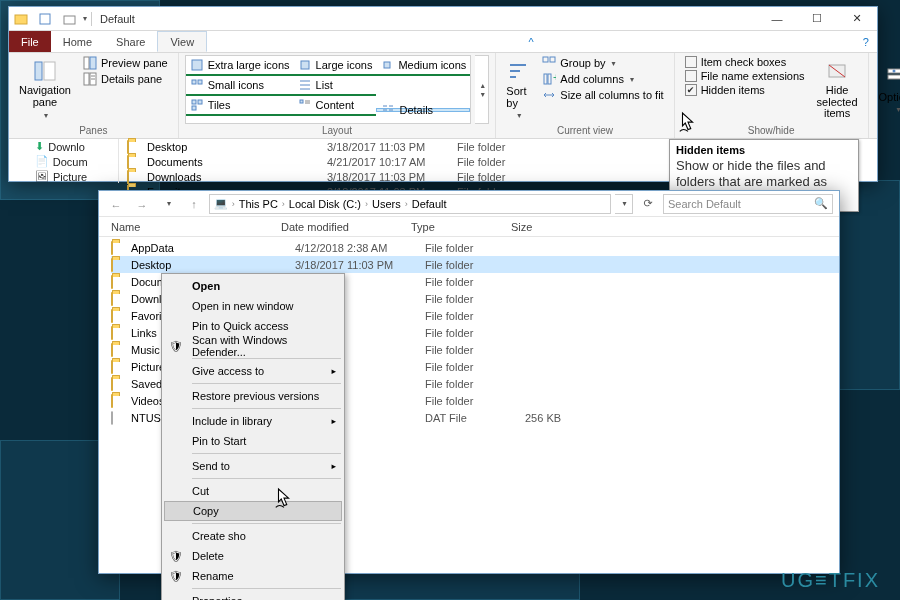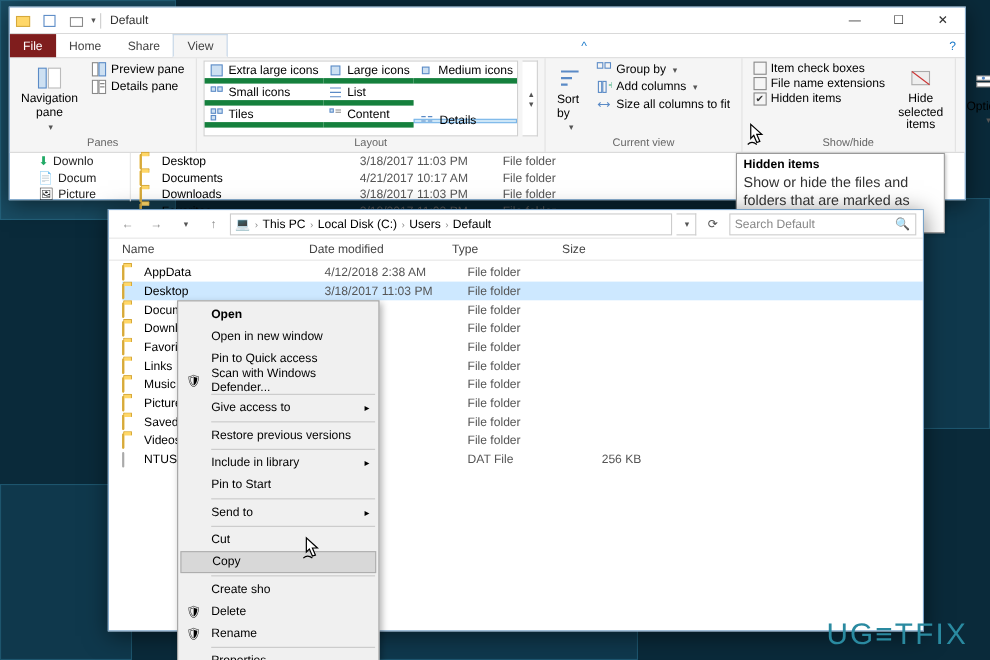--- a/index.html
+++ b/index.html
@@ -1,18 +1,18 @@
 <!DOCTYPE html>
 <html><head>
 <meta charset="utf-8">
 <style>
   * { box-sizing: border-box; margin: 0; padding: 0; font-family: "Segoe UI", Tahoma, sans-serif; font-size: 11px; }
   body { width: 900px; height: 600px; background: #0a2a3a; position: relative; overflow: hidden; }
   .bg-square { position: absolute; background: rgba(30,90,120,0.3); border: 1px solid rgba(50,130,160,0.4); }
-  .watermark { position: absolute; right: 20px; bottom: 8px; color: #2a8aa0; font-size: 27px; letter-spacing: 2px; font-weight: 300; }
+  .watermark { position: absolute; right: 20px; bottom: 8px; color: #2a8aa0; font-size: 20px; letter-spacing: 2px; font-weight: 300; }
 
   
   .win { position: absolute; background: #fff; border: 1px solid #7aa3c8; box-shadow: 0 4px 20px rgba(0,0,0,0.5); }
   .win1 { left: 8px; top: 6px; width: 870px; height: 176px; }
   .win2 { left: 98px; top: 190px; width: 742px; height: 384px; }
 
   
   .titlebar { height: 24px; display: flex; align-items: center; background: #fff; border-bottom: 1px solid #d9d9d9; }
   .titlebar .ticon { width: 16px; height: 16px; margin: 0 4px; display: inline-flex; align-items: center; justify-content: center; }
   .titlebar .sep { width: 1px; height: 14px; background: #ccc; margin: 0 4px; }
@@ -31,21 +31,21 @@
   .ribbon { height: 86px; background: #f5f5f5; border-bottom: 1px solid #d9d9d9; display: flex; }
   .group { border-right: 1px solid #e1e1e1; padding: 2px 6px 0 6px; display: flex; flex-direction: column; position: relative; }
   .group-body { flex: 1; display: flex; gap: 4px; }
   .group-label { text-align: center; color: #666; font-size: 10px; padding: 1px 0 2px; }
   .vbtn { display: flex; flex-direction: column; align-items: center; justify-content: center; padding: 2px 4px; gap: 2px; }
   .vbtn .ic { width: 24px; height: 24px; }
   .hbtn { display: flex; align-items: center; gap: 4px; padding: 1px 4px; white-space: nowrap; }
   .hbtn .ic { width: 14px; height: 14px; }
   .check { width: 12px; height: 12px; border: 1px solid #888; display: inline-flex; align-items: center; justify-content: center; font-size: 9px; color: #333; }
   .layout-grid { display: grid; grid-template-columns: repeat(3, auto); grid-auto-rows: 20px; border: 1px solid #d0d0d0; background: #fff; }
-  .layout-grid .hbtn { border-bottom: 5px solid #15803d; }
+  .layout-grid .hbtn { border-bottom: 2px solid #15803d; }
   .layout-grid .hbtn.sel { background: #cde6f7; border: 1px solid #7ab6e8; margin-top: 32px; }
   .col { display: flex; flex-direction: column; }
   .caret { font-size: 8px; margin-left: 2px; color: #555; }
 
   
   .filepane { display: flex; height: 44px; }
   .nav { width: 110px; border-right: 1px solid #e5e5e5; padding: 0 2px; overflow:hidden;}
   .navitem { display: flex; align-items: center; gap: 4px; padding: 1px 0 1px 24px; color: #222; white-space: nowrap; }
   .listing { flex: 1; }
   .row { display: flex; align-items: center; height: 15px; padding-left: 8px; }
@@ -75,21 +75,21 @@
   .headers { display: flex; height: 20px; border-bottom: 1px solid #e5e5e5; color: #444; padding-left: 12px; }
   .headers span { display:flex; align-items:center; }
   .col-n { width: 170px; } .col-d { width: 130px; } .col-t { width: 100px; } .col-s { width: 90px; }
   .body2 { padding: 2px 0 0 12px; }
   .frow { display: flex; align-items: center; height: 17px; }
   .frow.sel { background: #cde8ff; }
   .frow .fic { width: 14px; height: 12px; margin-right: 6px; }
   .frow .name { width: 164px; }
   .frow .date { width: 130px; color: #555; }
   .frow .type { width: 100px; color: #555; }
-  .frow .size { width: 90px; color: #555; text-align: center; padding-right: 10px; }
+  .frow .size { width: 90px; color: #555; text-align: left; padding-right: 10px; }
 
   
   .ctx { position: absolute; background: #f0f0f0; border: 1px solid #a0a0a0; box-shadow: 2px 2px 6px rgba(0,0,0,0.3); width: 184px; padding: 2px; }
   .ctx .mi { height: 20px; display: flex; align-items: center; padding-left: 28px; position: relative; }
   .ctx .mi.bold { font-weight: 600; }
   .ctx .mi.hl { background: #d8d8d8; border: 1px solid #aeaeae; }
   .ctx .mi .arr { margin-left: auto; margin-right: 6px; font-size: 9px; }
   .ctx .mi .mic { position: absolute; left: 4px; width: 16px; height: 16px; display:flex; align-items:center; justify-content:center; }
   .ctx hr { border: none; border-top: 1px solid #c8c8c8; margin: 2px 1px 2px 28px; }
 

